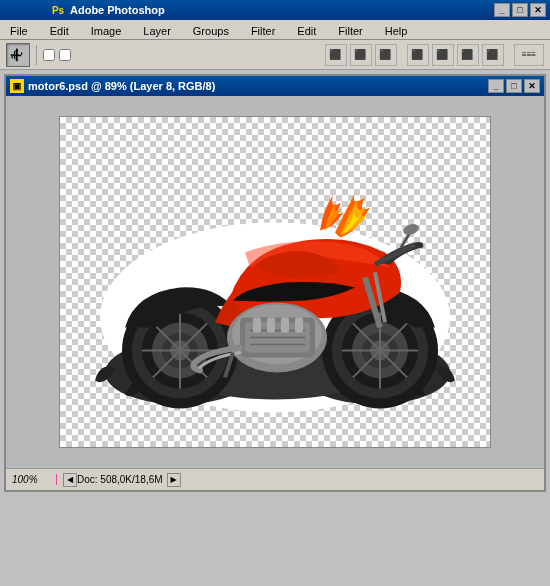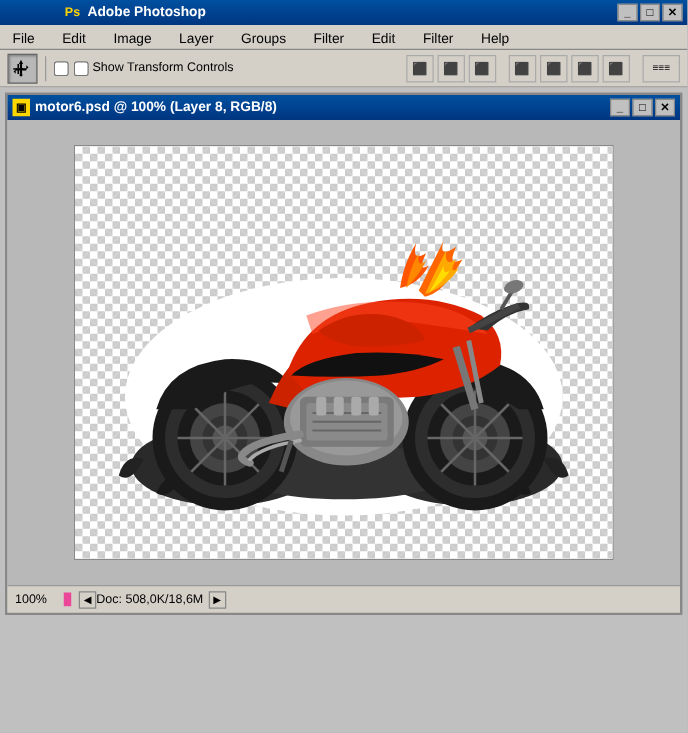--- a/index.html
+++ b/index.html
@@ -234,23 +234,24 @@
       border-top: 1px solid #999;
       height: 22px;
       display: flex;
       align-items: center;
       padding: 0 6px;
       font-size: 10px;
       color: #000;
     }
     #status-bar .zoom-display {
       min-width: 45px;
-      border-right: 6px solid #ec4899;
+      border-right: 1px solid #ec4899;
       padding-right: 6px;
       margin-right: 6px;
+      font-style: italic;
     }
     #status-bar .nav-btn {
       width: 14px;
       height: 14px;
       background: #d4d0c8;
       border: 1px solid #888;
       display: flex;
       align-items: center;
       justify-content: center;
       font-size: 8px;
@@ -302,21 +303,20 @@
   </div>
   <div class="toolbar-separator"></div>
 
   <div class="checkbox-group">
     <input type="checkbox" id="asl" style="">
   </div>
 
 
   <div class="checkbox-group">
     <input type="checkbox" id="stc" style="">
-    <label for="stc">Show Transform Controls</label>
   </div>
 
   <div class="toolbar-icons-right">
     <div class="tb-icon-box" title="Align left edges">⬛</div>
     <div class="tb-icon-box" title="Align centers">⬛</div>
     <div class="tb-icon-box" title="Align right edges">⬛</div>
     <div style="width:4px"></div>
     <div class="tb-icon-box" title="Distribute left">⬛</div>
     <div class="tb-icon-box" title="Distribute centers">⬛</div>
     <div class="tb-icon-box" title="Distribute right">⬛</div>
@@ -325,21 +325,21 @@
     <div class="tb-icon-box" style="width:30px; font-size:8px;">≡≡≡</div>
   </div>
 </div>
 
 <div id="app-outer">
 
   <div id="doc-window">
 
     <div id="doc-title-bar">
       <span class="doc-icon">▣</span>
-      <span class="doc-title-text">motor6.psd @ 100% (Layer 8, RGB/8)</span>
+      <span class="doc-title-text">motor6.psd @ 89% (Layer 8, RGB/8)</span>
       <div class="doc-win-buttons">
         <div class="doc-win-btn">_</div>
         <div class="doc-win-btn">□</div>
         <div class="doc-win-btn">✕</div>
       </div>
     </div>
 
     <div id="canvas-area">
       <div id="canvas-container">
         <div id="canvas-bg">

